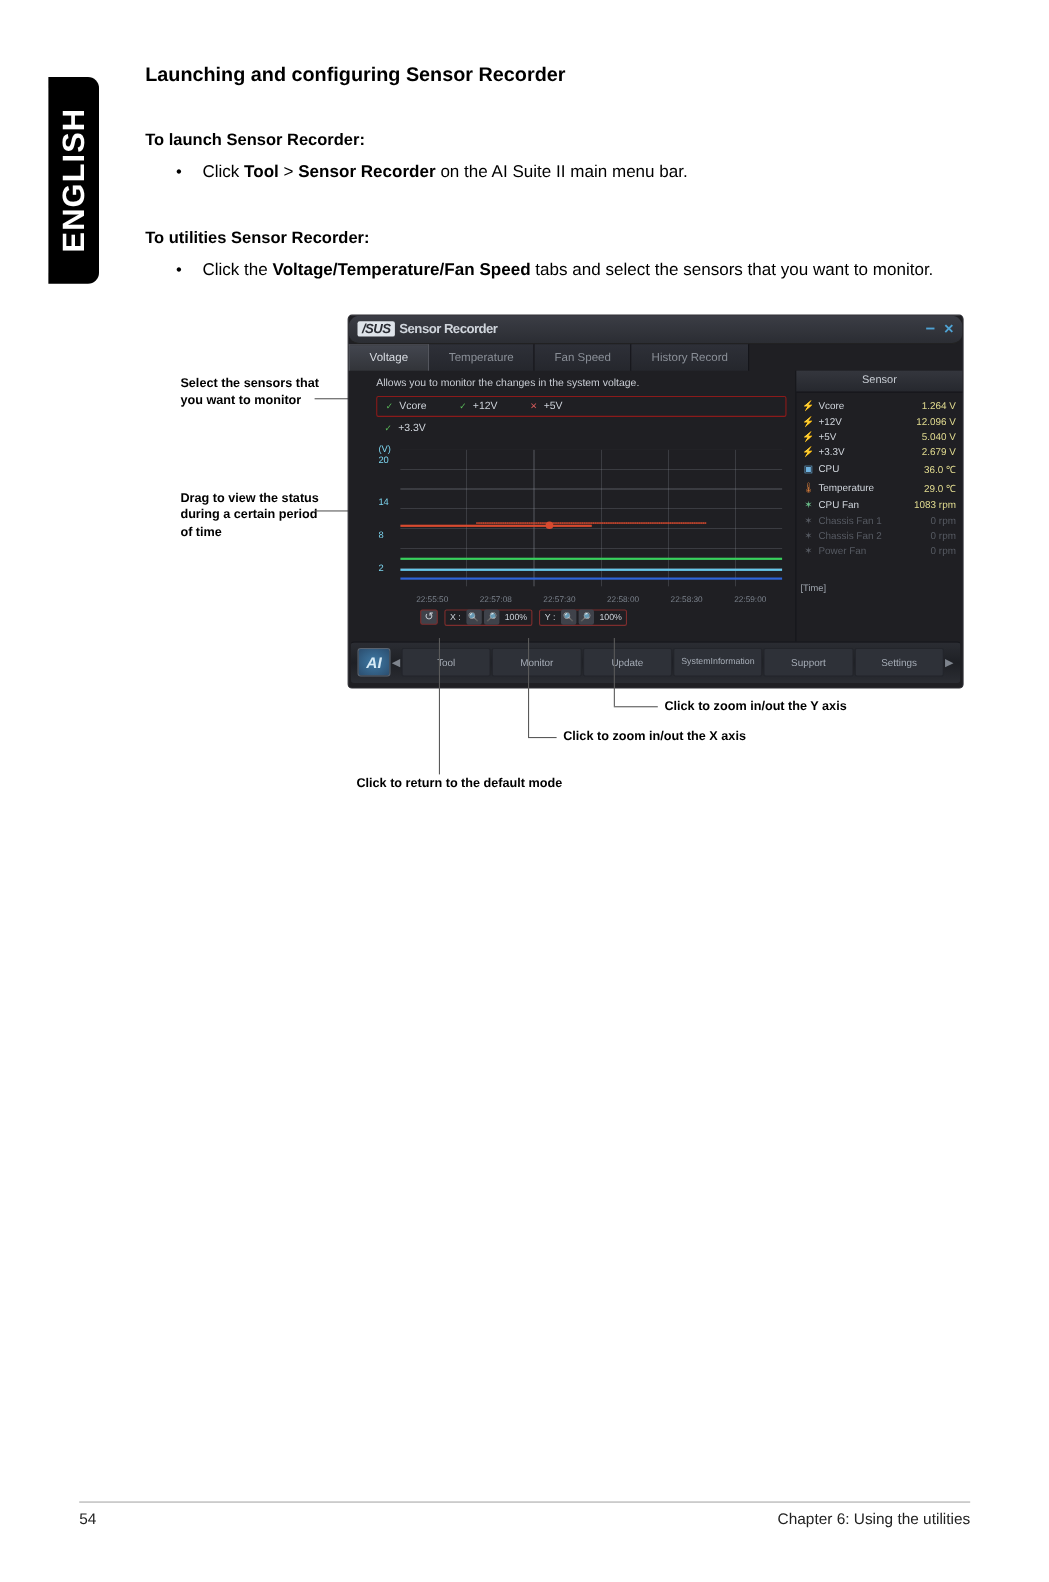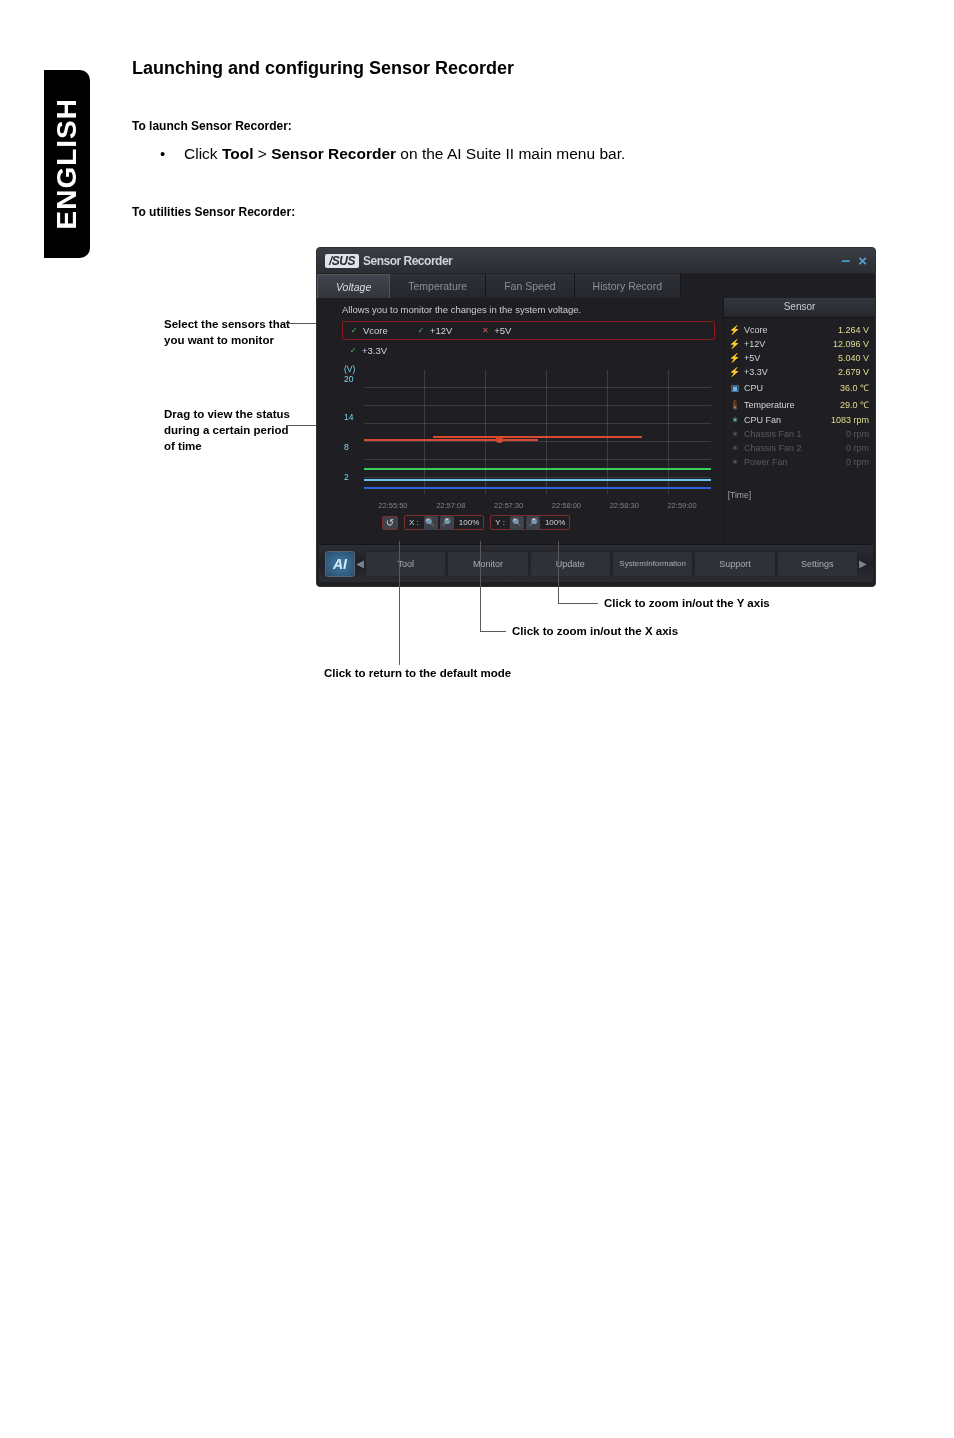--- a/index.html
+++ b/index.html
@@ -3,42 +3,42 @@
 <meta charset="utf-8">
 <style>
   * { box-sizing: border-box; margin: 0; padding: 0; }
   body { font-family: Arial, Helvetica, sans-serif; color: #000; width: 954px; height: 1438px; position: relative; background: #fff; }
   .page { padding: 58px 72px 50px 72px; position: relative; height: 100%; }
   .side-tab { position: absolute; left: 44px; top: 70px; width: 46px; height: 188px; background: #000; display:flex; align-items:center; justify-content:center; border-bottom-right-radius: 10px; border-top-right-radius: 10px;}
   .side-tab-text { color: #fff; font-weight: 700; font-size: 28px; writing-mode: vertical-rl; text-orientation: mixed; transform: rotate(180deg); letter-spacing: 1px; font-family: Arial, sans-serif;}
   .content { margin-left: 60px; }
   h3.section-title { font-size: 18px; font-weight: 700; margin-bottom: 8px; }
   p.para { font-size: 16px; line-height: 1.4; margin-bottom: 22px; }
-  .bold-label { font-weight: 700; font-size: 12px; margin-bottom: 10px; margin-top: 40px; }
+  .bold-label { font-weight: 700; font-size: 15px; margin-bottom: 10px; margin-top: 40px; }
   ul.bullets { list-style: none; margin-left: 28px; margin-bottom: 20px; }
   ul.bullets li { font-size: 15.5px; line-height: 1.45; margin-bottom: 10px; position: relative; padding-left: 24px; }
   ul.bullets li::before { content: "•"; position: absolute; left: 0; font-size: 15px; }
   ul.bullets li b { font-weight: 700; }
 
   .figure-wrap { position: relative; width: 740px; margin: 28px 0 0 32px; height: 470px; }
 
   .callout { position: absolute; font-size: 11.5px; font-weight: 700; line-height: 1.35; color:#000; text-align: left; }
   .callout-line { position:absolute; background:#5a5a5a; height:1px; }
 
   
   .panel { position:absolute; left:152px; top:0; width:560px; height:340px; background:#1f1f23; border:1px solid #2e2e34; border-radius:4px; font-family: Arial, sans-serif; }
-  .panel-header { height:26px; background:linear-gradient(#3b3d45,#2b2d33); border-bottom:1px solid #222; display:flex; align-items:center; justify-content:space-between; padding:0 8px; }
+  .panel-header { height:26px; background:linear-gradient(#3b3d45,#2b2d33); border-bottom:1px solid #222; display:flex; align-items:center; justify-content:space-between; padding:0 8px;border-radius:10px; }
   .logo { color:#cfd4db; font-weight:700; font-size:12px; letter-spacing:-0.5px; display:flex; align-items:center; gap:4px;}
   .logo-brand { background:#dfe4ea; color:#2a2c33; padding:0 4px; font-style:italic; border-radius:2px;}
   .win-ctrls { display:flex; gap:8px; }
   .win-ctrls span { color:#4fa3d4; font-size:15px; font-weight:700; cursor:default;}
 
   .tab-row { display:flex; height:24px; }
   .tab { flex:0 0 auto; padding:0 18px; font-size:10.5px; display:flex; align-items:center; color:#8a8f97; border-right:1px solid #14151a; background:linear-gradient(#2e3038,#25272d); }
-  .tab.active { background:linear-gradient(#43464f,#323439); color:#d8dce2; border:1px solid #54565e; border-bottom:none;font-style:italic; }
+  .tab.active { background:linear-gradient(#43464f,#323439); color:#d8dce2; border:1px solid #54565e; border-bottom:none; }
 
   .panel-main { display:flex; height:246px;margin-left:17px; }
   .left-pane { flex:1; padding:6px 8px 2px 8px; position:relative; }
   .desc-text { color:#c9cdd4; font-size:9.5px; margin-bottom:6px; }
   .check-row { border:1px solid #8b1a1a; padding:3px 6px; display:flex; gap:28px; margin-bottom:3px; border-radius:2px;}
   .chk { color:#cfd4db; font-size:9.5px; display:flex; align-items:center; gap:4px;}
   .chk-icon { width:10px; height:10px; display:inline-flex; align-items:center; justify-content:center; font-size:8px;}
   .chk-on { color:#5bbf5b;}
   .chk-off { color:#d25a5a;}
   .check-row2 { padding:2px 6px; }
@@ -104,25 +104,28 @@
 
     <div class="bold-label">To launch Sensor Recorder:</div>
     <ul class="bullets">
       <li>
         <span>Click </span><b>Tool</b><span> &gt; </span><b>Sensor Recorder</b><span> on the AI Suite II main menu bar.</span>
       </li>
     </ul>
 
     <div class="bold-label">To utilities Sensor Recorder:</div>
     <ul class="bullets">
+      <li>
+        <span>Click the </span><b>Voltage/Temperature/Fan Speed</b><span> tabs and select the sensors that you want to monitor.</span>
+      </li>
     </ul>
 
     <div class="figure-wrap">
 
-      <div class="callout" style="left:0; top:70px; width:130px;">Select the sensors that you want to monitor</div>
+      <div class="callout" style="left:0; top:56px; width:130px;">Select the sensors that you want to monitor</div>
       <div class="callout-line" style="left:122px; top:76px; width:48px;"></div>
 
       <div class="callout" style="left:0; top:160px; width:130px;">Drag to view the status during a certain period of time</div>
       <div class="callout-line" style="left:122px; top:178px; width:160px;"></div>
 
       <div class="panel">
         <div class="panel-header">
           <div class="logo">
             <span class="logo-brand">/SUS</span>
             <span>Sensor Recorder</span>
@@ -298,13 +301,17 @@
 
       <div class="caption-line-v" style="left:316px; top:294px; height:90px;"></div>
       <div class="callout-line" style="left:316px; top:384px; width:26px;"></div>
       <div class="caption-text" style="left:348px; top:378px;">Click to zoom in/out the X axis</div>
 
       <div class="caption-line-v" style="left:235px; top:294px; height:124px;"></div>
       <div class="caption-text" style="left:160px; top:420px;">Click to return to the default mode</div>
     </div>
   </div>
 
+  <div class="footer">
+    <span>54</span>
+    <span>Chapter 6: Using the utilities</span>
+  </div>
 </div>
 
 </body></html>

